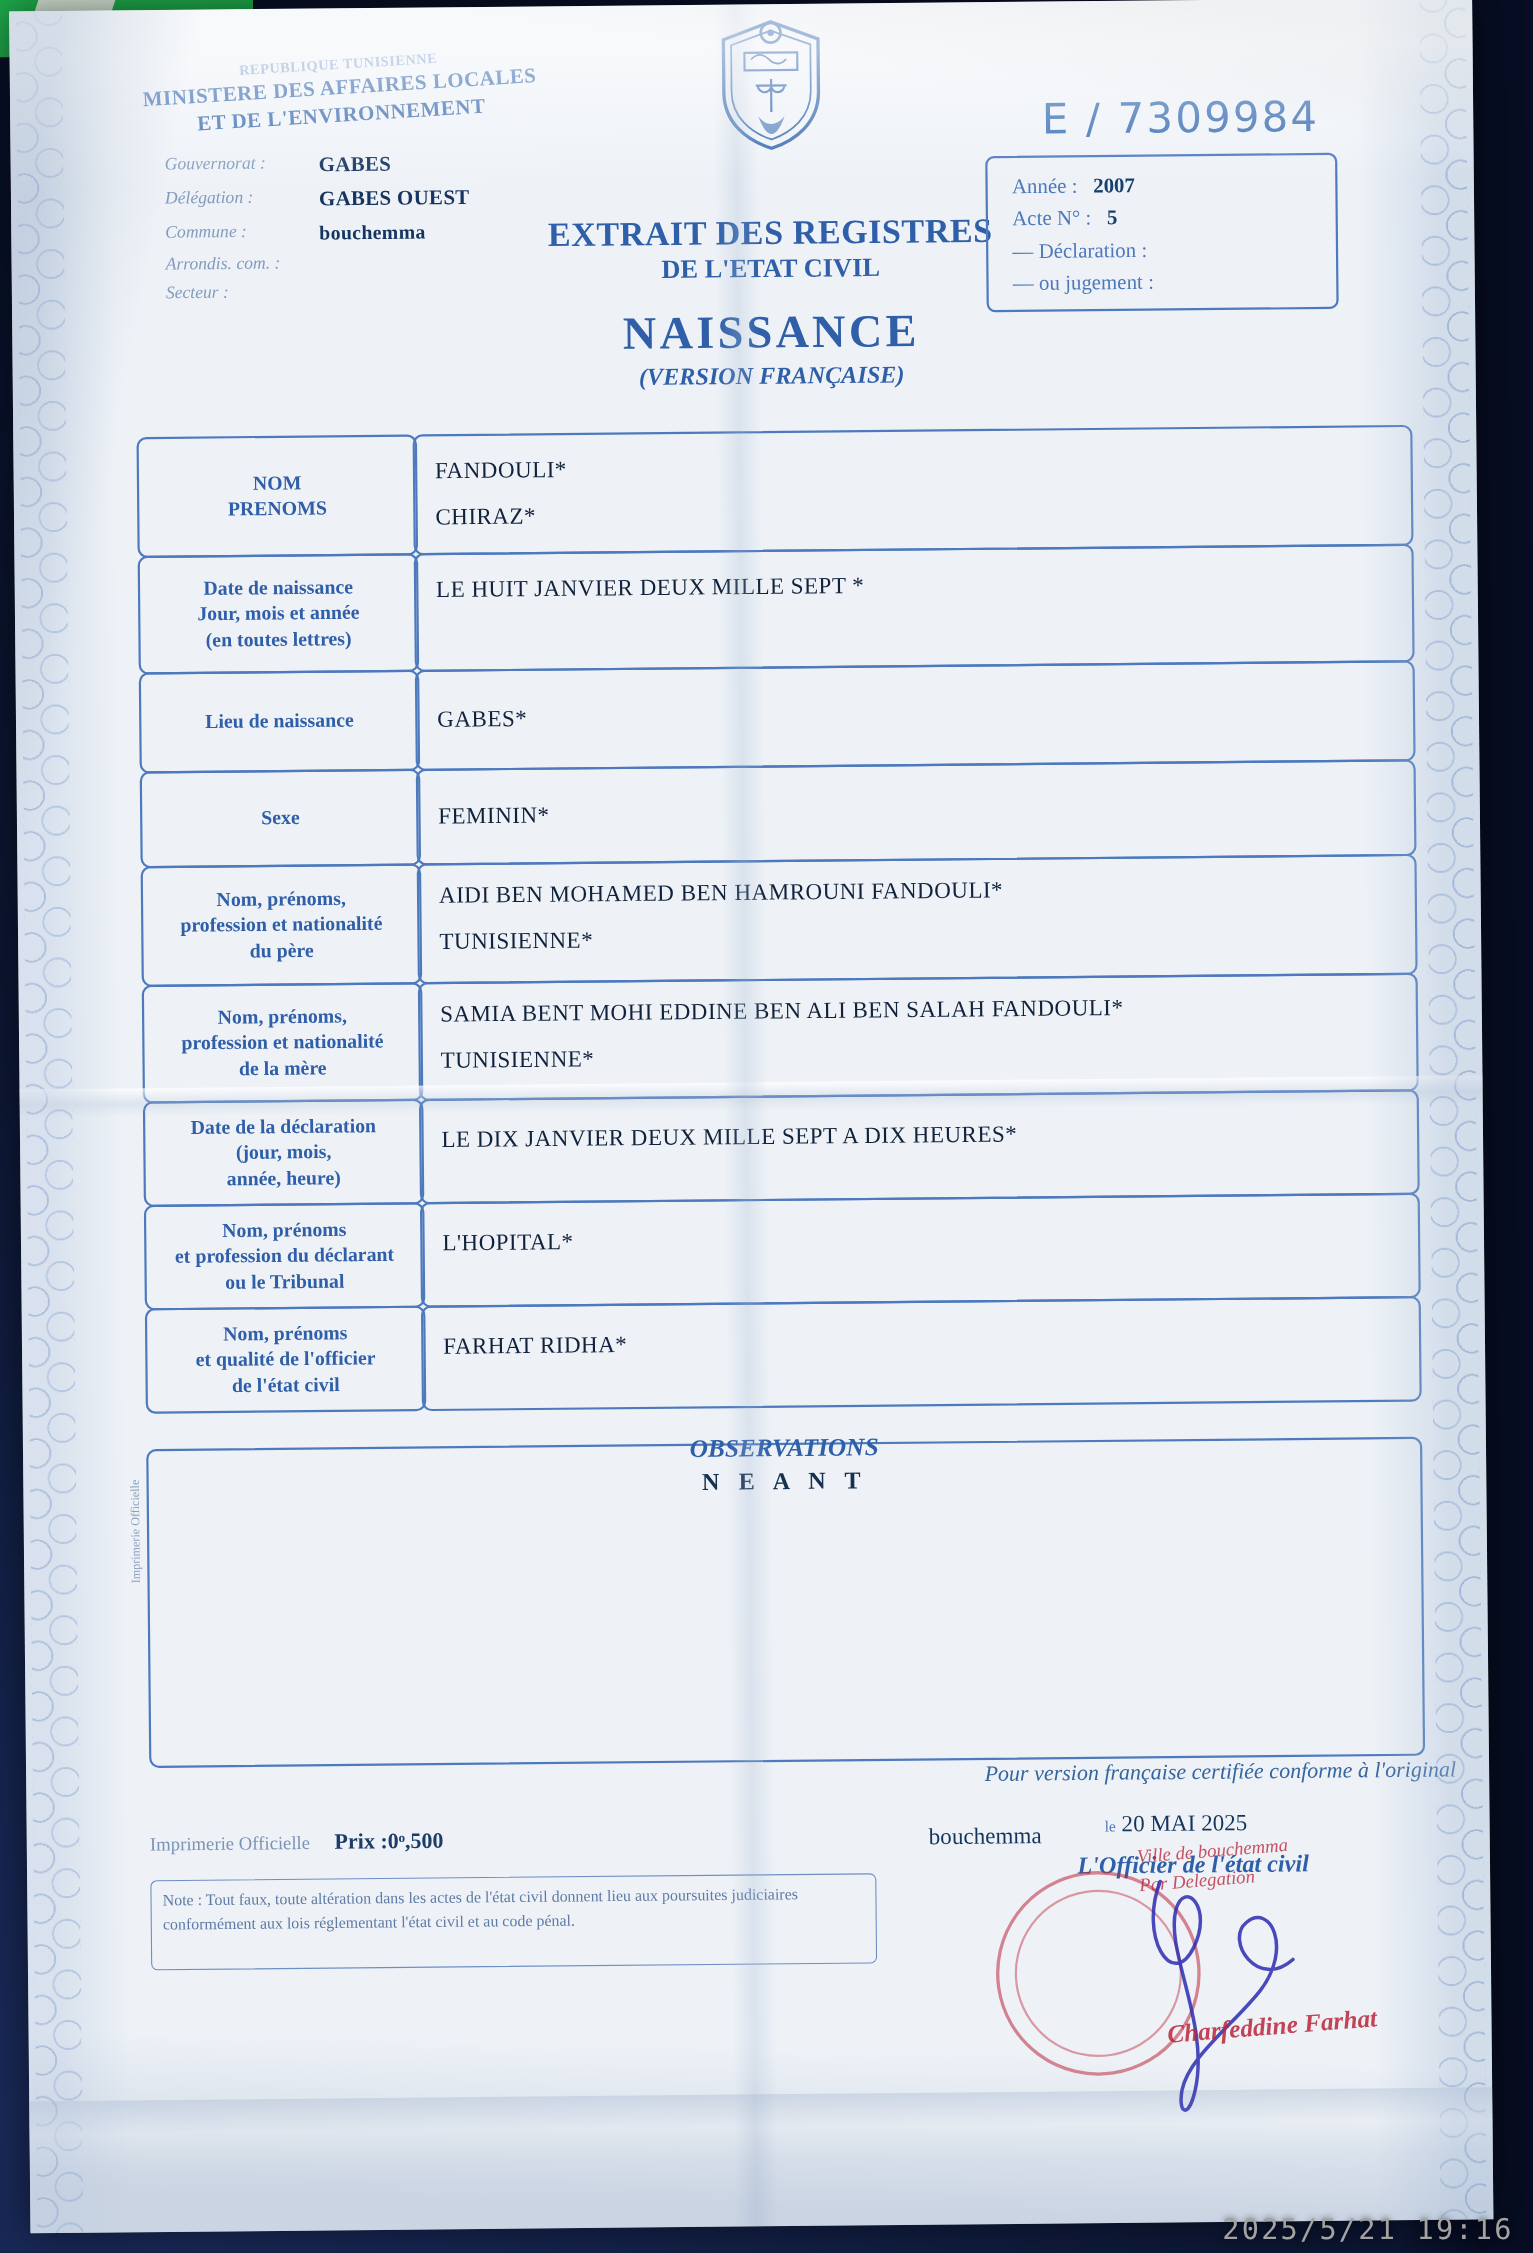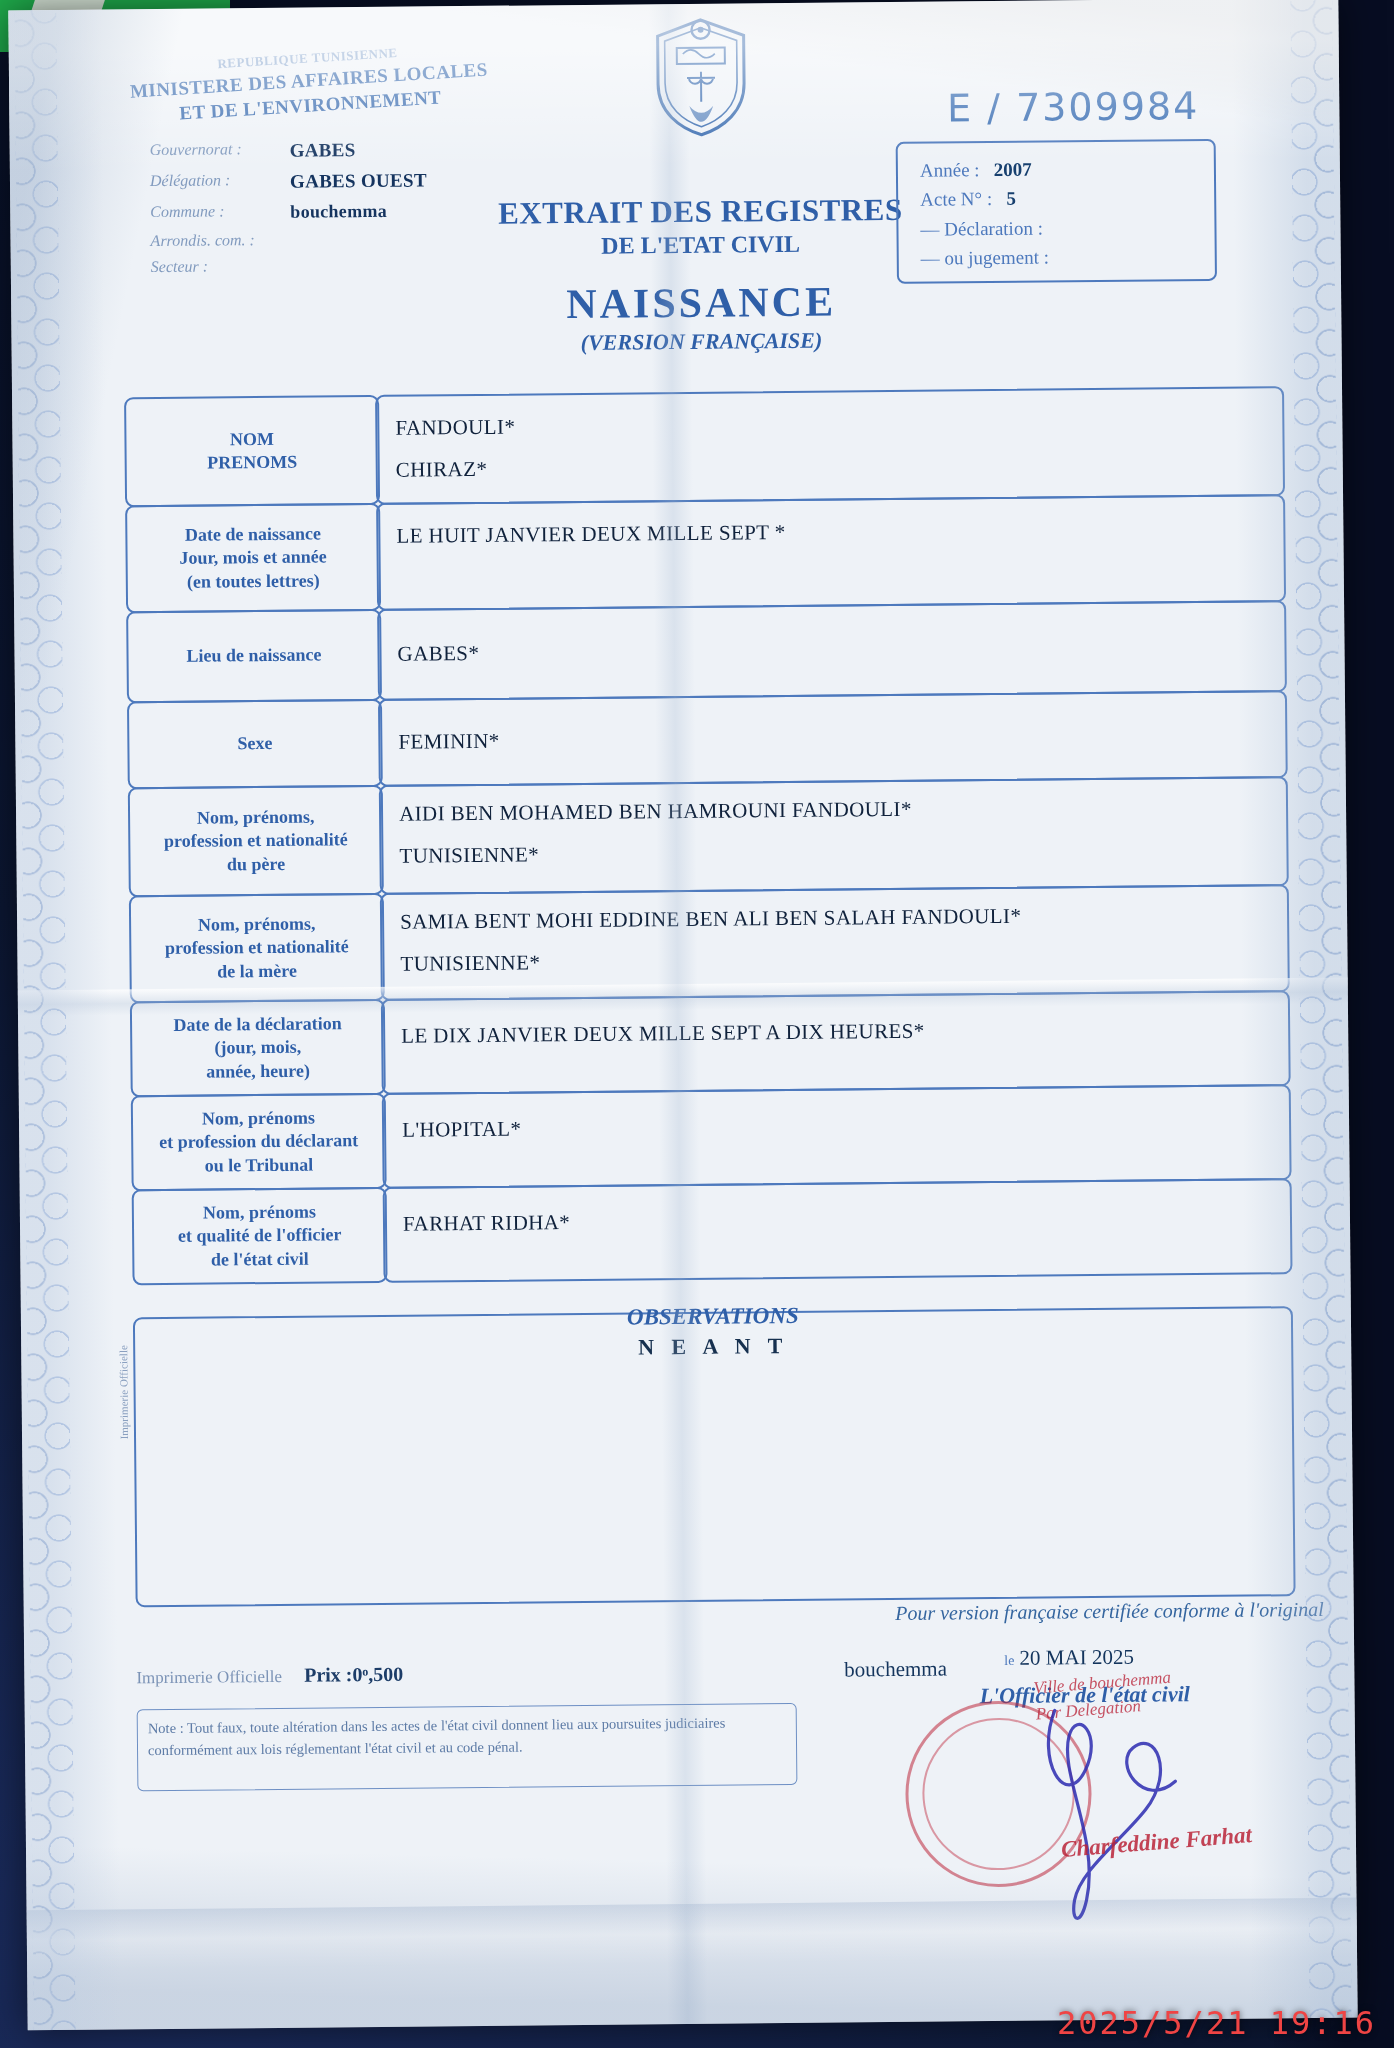--- a/index.html
+++ b/index.html
@@ -354,23 +354,23 @@
     font-size: 23px;
     font-style: italic;
     font-weight: bold;
     z-index: 10;
     transform: rotate(-4deg);
   }
 
   .timestamp {
     position: absolute;
     right: 18px; bottom: 6px;
-    color: #ef4444;
+    color: #a3a3a3;
     font-family: "DejaVu Sans Mono", monospace;
-    font-size: 32px;
+    font-size: 26px;
     letter-spacing: 2px;
     z-index: 30;
     text-shadow: 0 0 6px rgba(0,0,0,.6);
   }
 </style>
 </head>
 <body>
 
 <div class="photo-bg">
   <div class="bg-green"></div>

